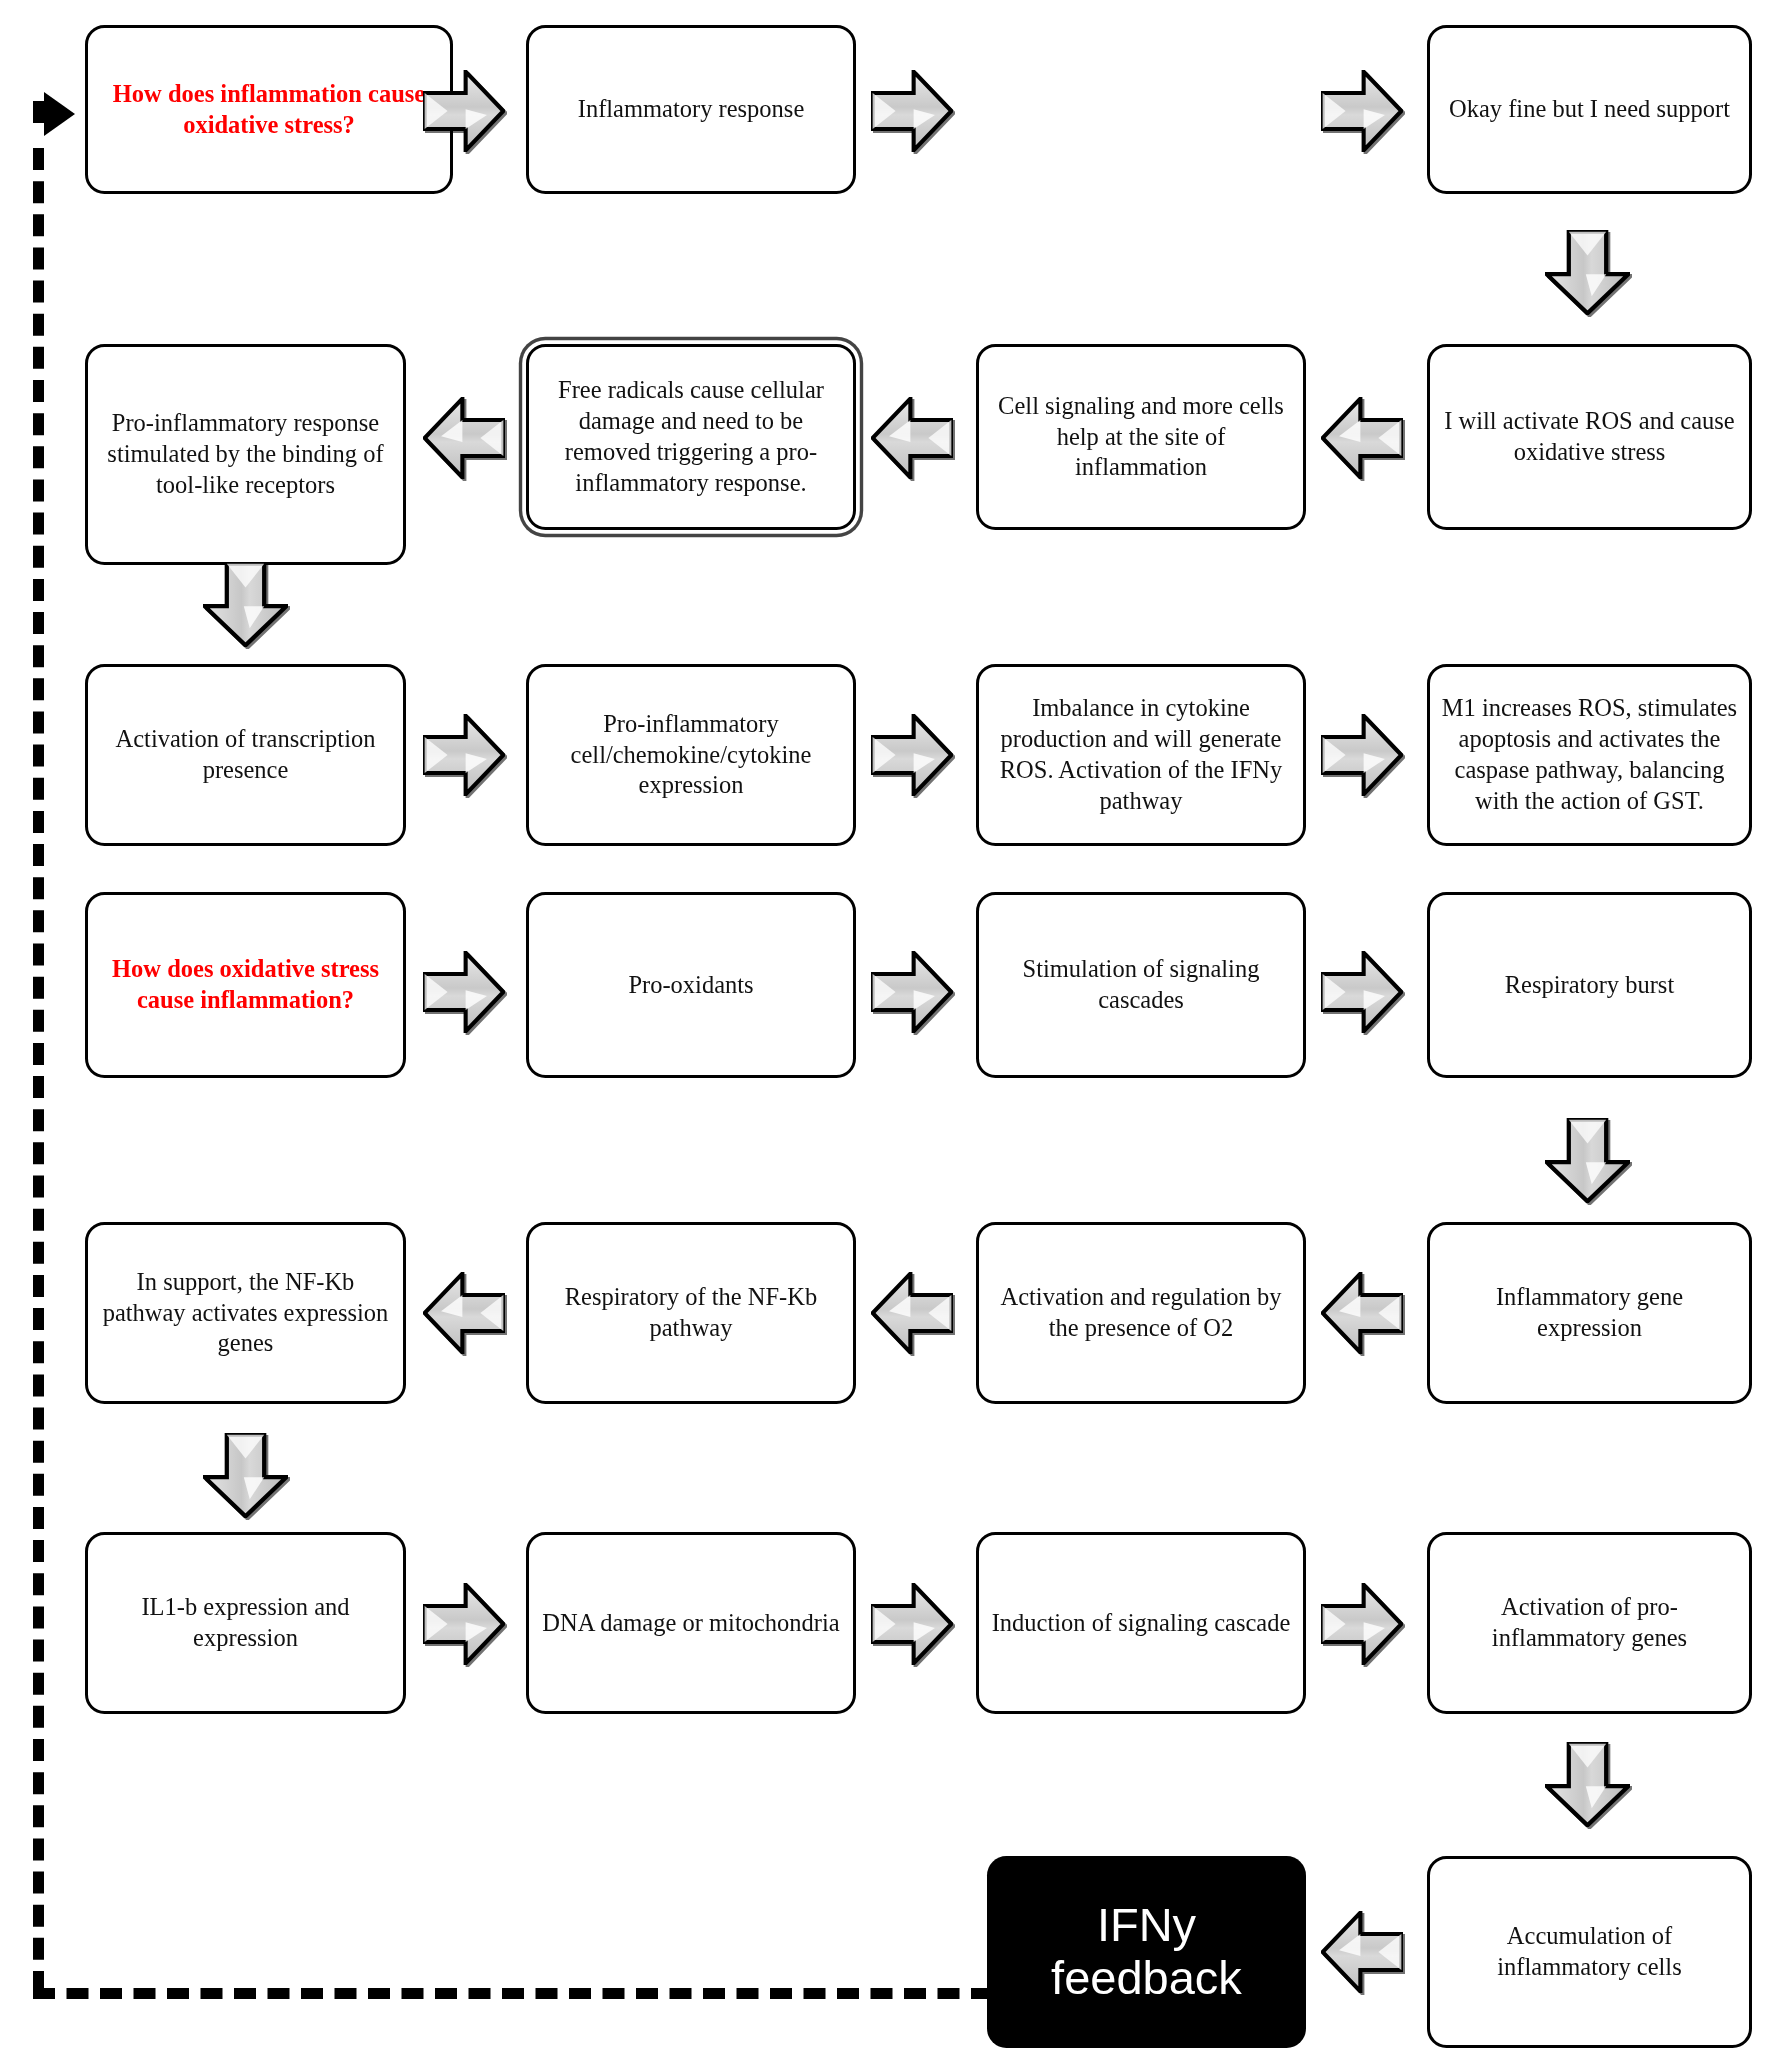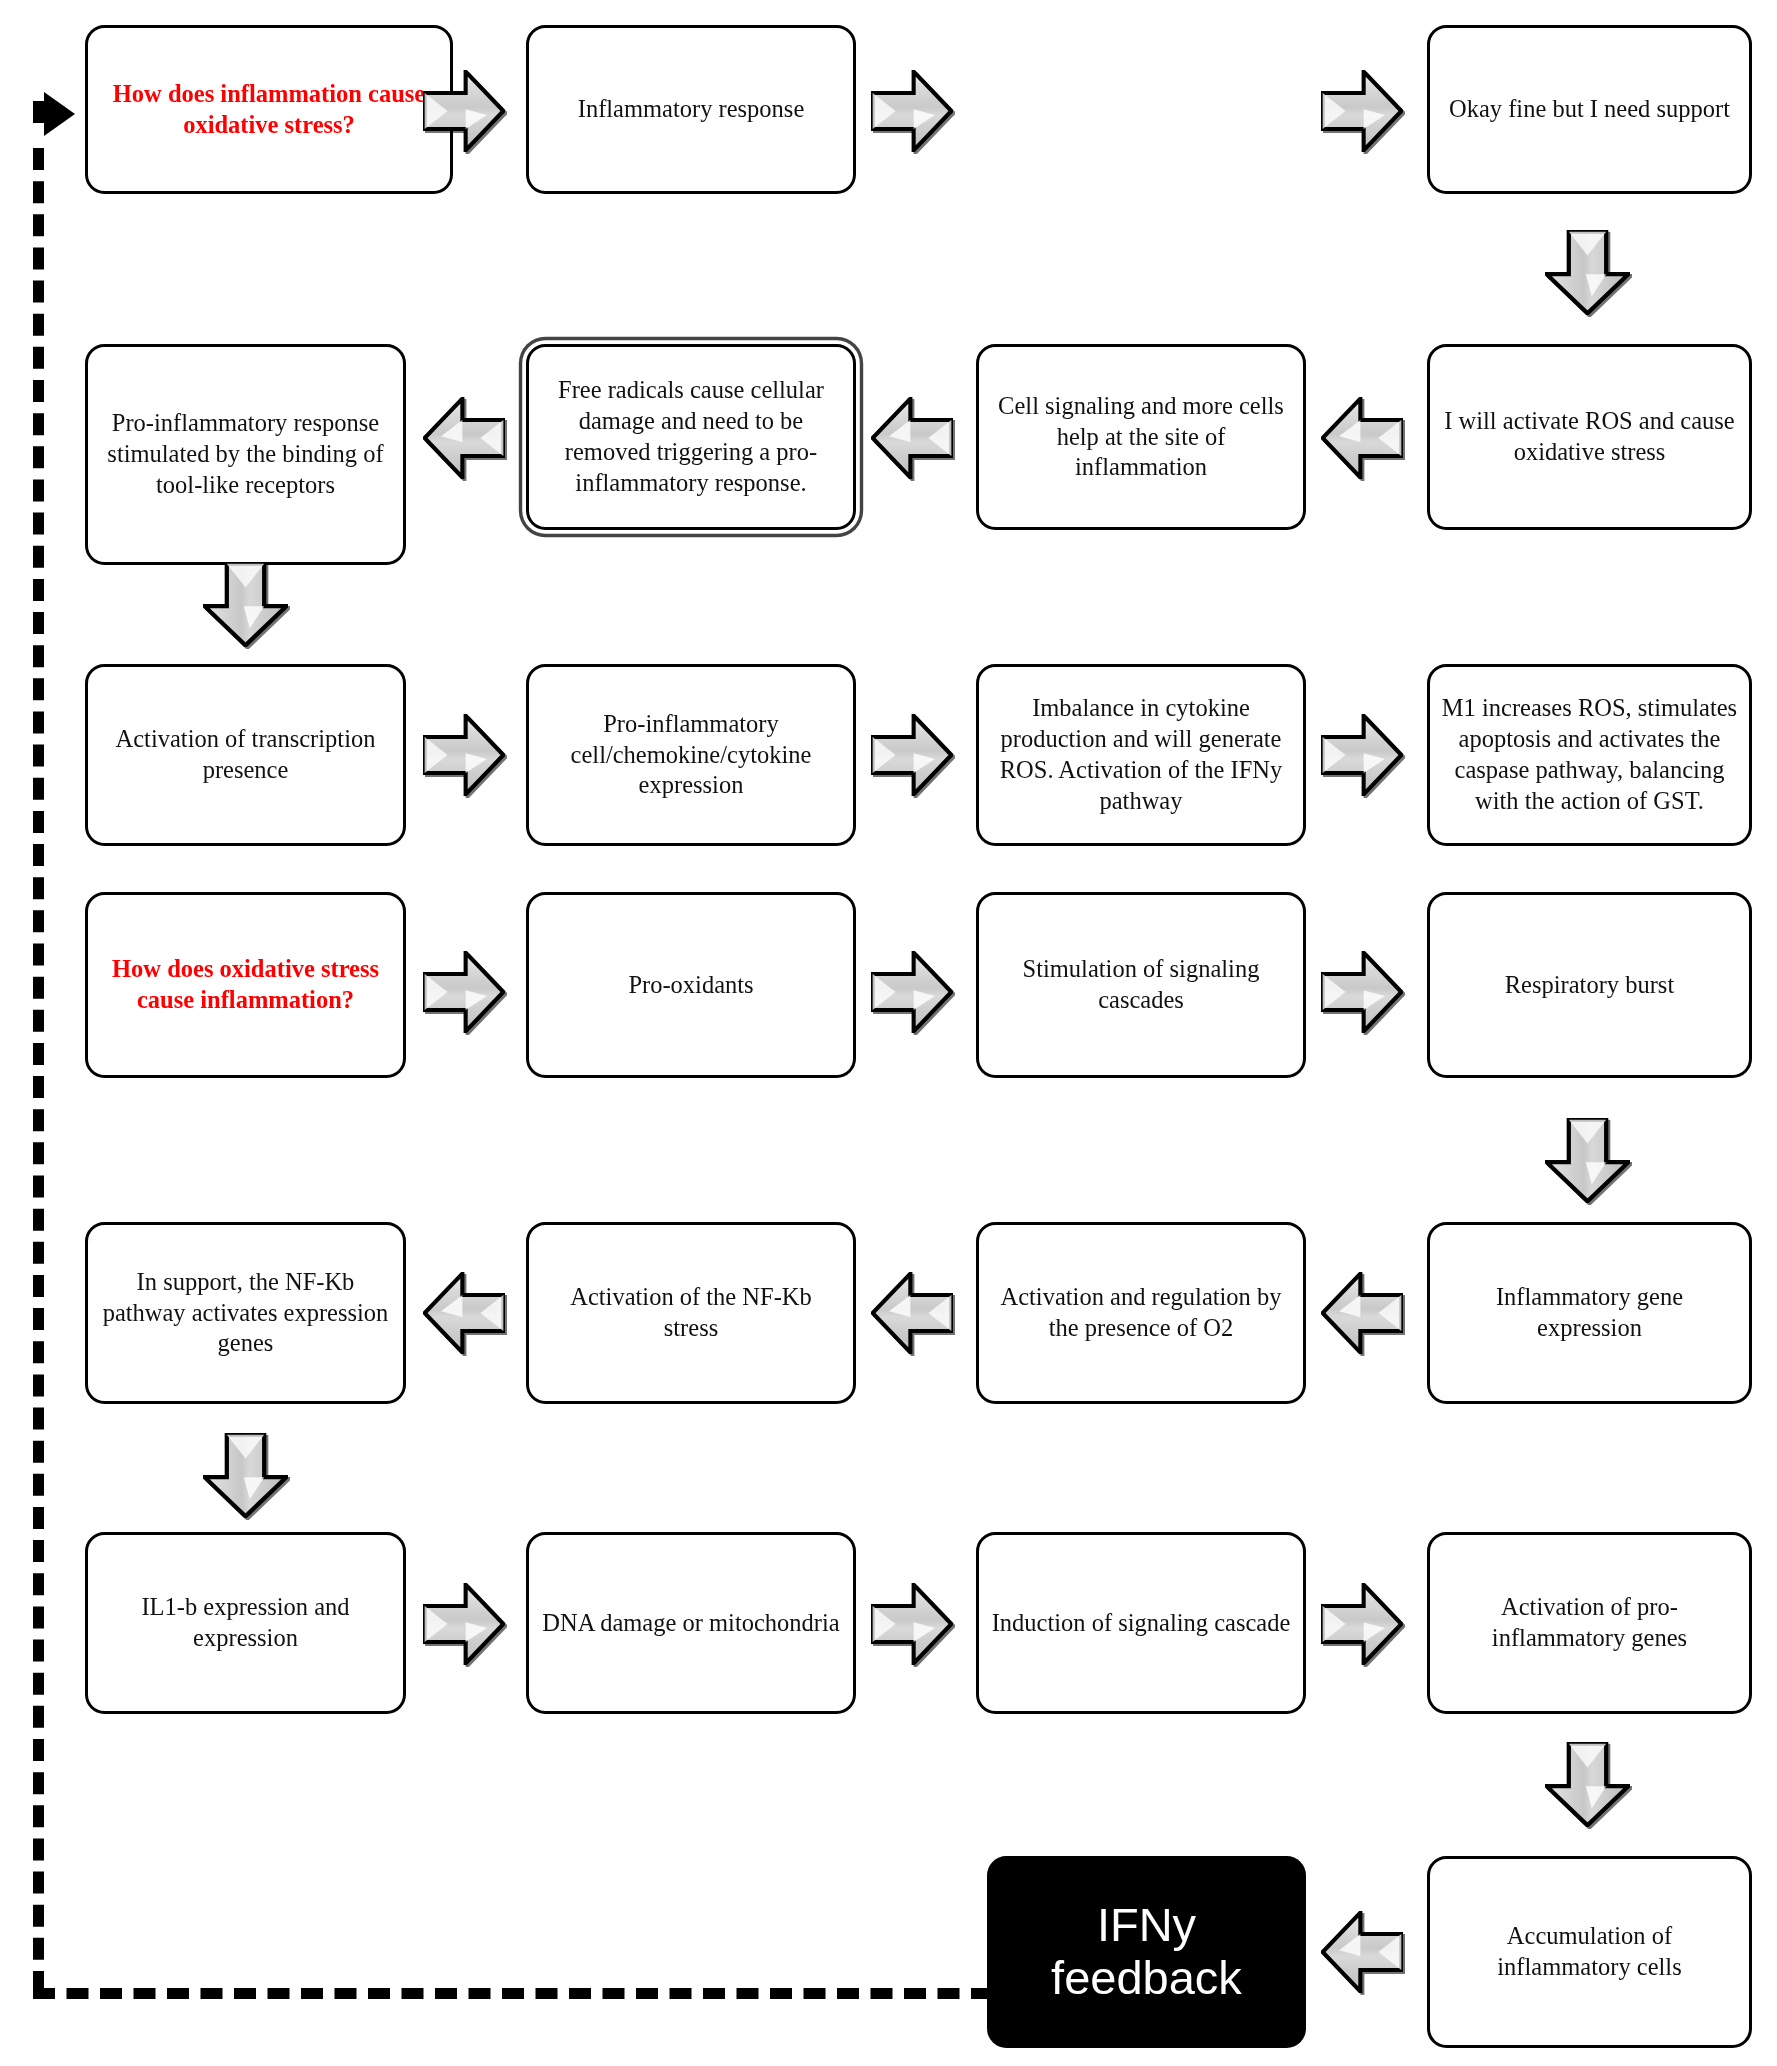--- a/index.html
+++ b/index.html
@@ -407,21 +407,21 @@
             <stop offset="100%" stop-color="#bdbdbd"></stop>
           </linearGradient>
         </defs>
       <path d="M98,28 L48,28 L48,2 L2,50 L48,98 L48,72 L98,72 Z" fill="url(#gL4)" stroke="#000" stroke-width="5" stroke-linejoin="miter"></path>
       <path d="M98,28 L70,50 L98,72 Z" fill="#ffffff" opacity="0.75"></path>
       <path d="M48,28 L22,48 L48,55 Z" fill="#ffffff" opacity="0.8"></path>
     </svg>
   </div>
 
   <div class="node" style="left:526px; top:1222px; width:330px; height:182px;">
-    <span class="txt">Activation of the NF-Kb stress</span>
+    <span class="txt">Respiratory of the NF-Kb pathway</span>
   </div>
 
   <div class="arrow" style="left:871px; top:1272px; width:82px; height:82px;">
     <svg viewBox="0 0 100 100" preserveAspectRatio="none" aria-hidden="true">
       <defs>
           <linearGradient id="gL5" x1="0" y1="0" x2="0" y2="1">
         <stop offset="0%" stop-color="#e9e9e9"></stop>
             <stop offset="45%" stop-color="#c9c9c9"></stop>
         <stop offset="55%" stop-color="#d9d9d9"></stop>
             <stop offset="100%" stop-color="#bdbdbd"></stop>

